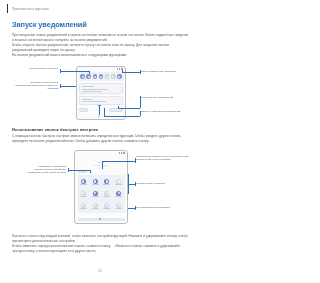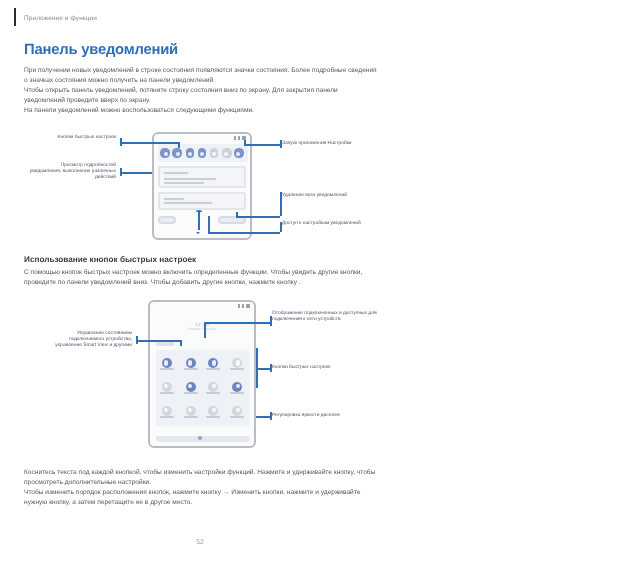--- a/index.html
+++ b/index.html
@@ -171,21 +171,21 @@
   }
 </style>
 </head>
 <body>
 
 <div class="page">
 
   <div class="header-bar"></div>
   <div class="header">Приложения и функции</div>
 
-  <div class="title">Панель уведомлений</div>
+  <div class="title">Запуск уведомлений</div>
 
   <div class="para p1">При получении новых уведомлений в строке состояния появляются значки состояния. Более подробные сведения о значках состояния можно получить на панели уведомлений.</div>
   <div class="para p2">Чтобы открыть панель уведомлений, потяните строку состояния вниз по экрану. Для закрытия панели уведомлений проведите вверх по экрану.</div>
   <div class="para p3">На панели уведомлений можно воспользоваться следующими функциями.</div>
 
   <div class="fig fig1">
 
     <div class="phone phone1">
       <div class="screen">
 

